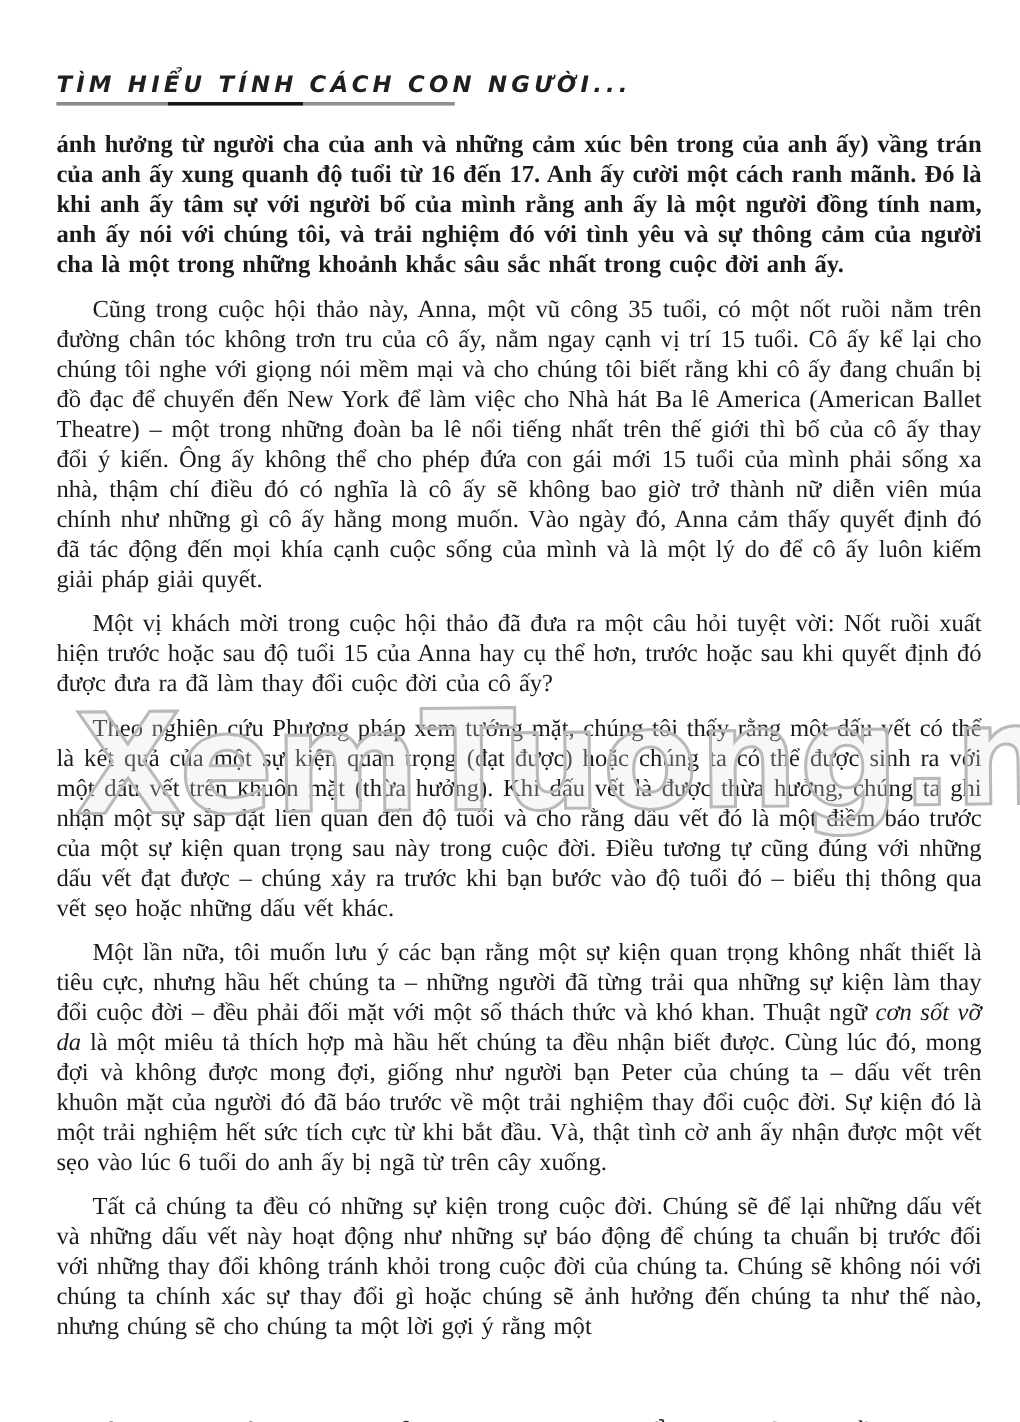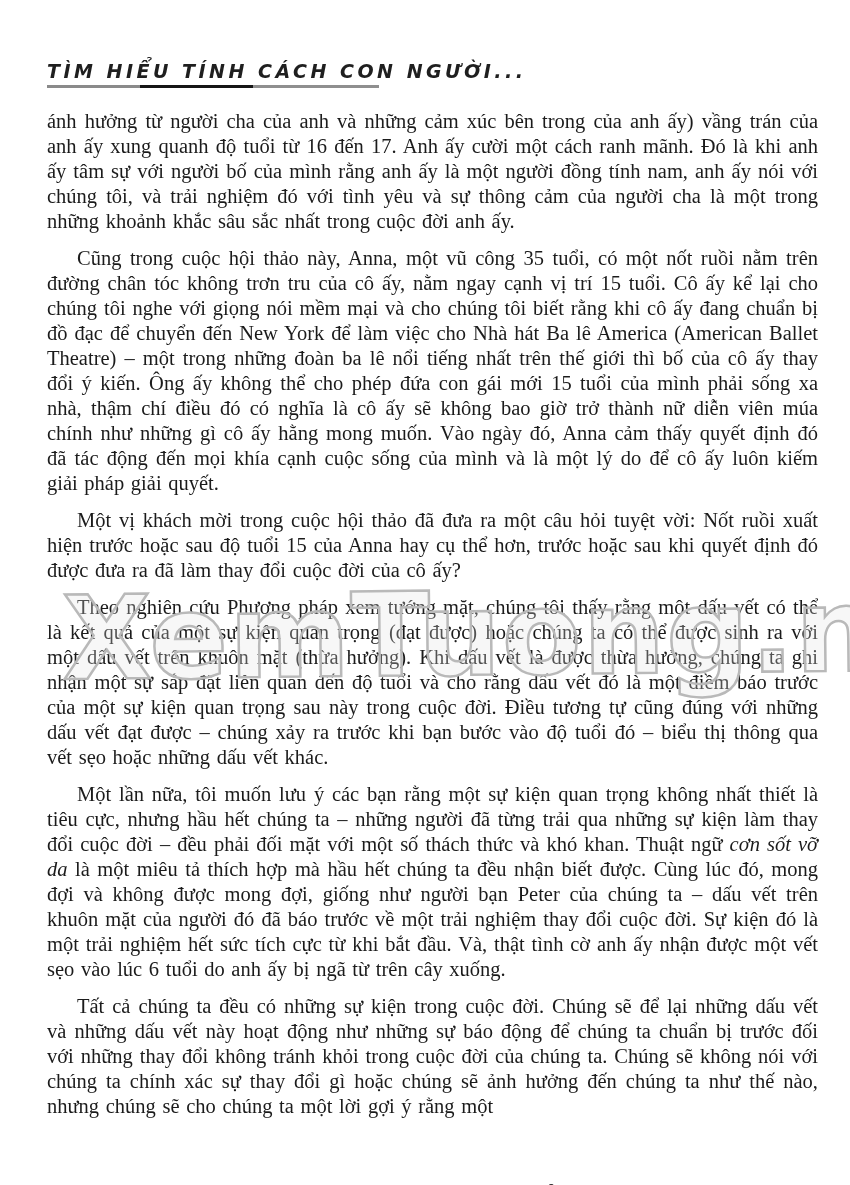--- a/index.html
+++ b/index.html
@@ -39,21 +39,21 @@
     top: 62px;
     left: 47px;
     width: 771px;
     text-align: justify;
     font-size: 20.5px;
     line-height: 25px;
     word-spacing: 1.5px;
     color: #1b1b1b;
   }
   .content p { margin: 0 0 12px 0; text-indent: 30px; }
-  .content p.no-indent { text-indent: 0; }
+  .content p.no-indent { text-indent: 0; font-weight: bold; }
   .content em { font-style: italic; }
 
   
   .watermark {
     position: absolute;
     top: 520px;
     left: 62px;
     width: 760px;
     font-family: "DejaVu Sans", sans-serif;
     font-weight: bold;

